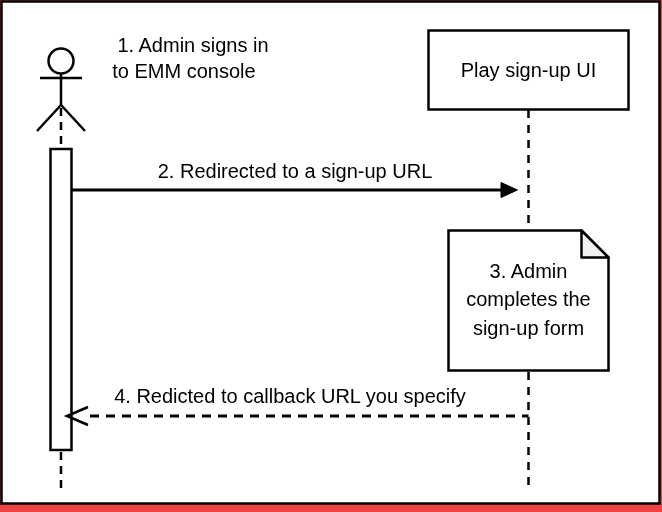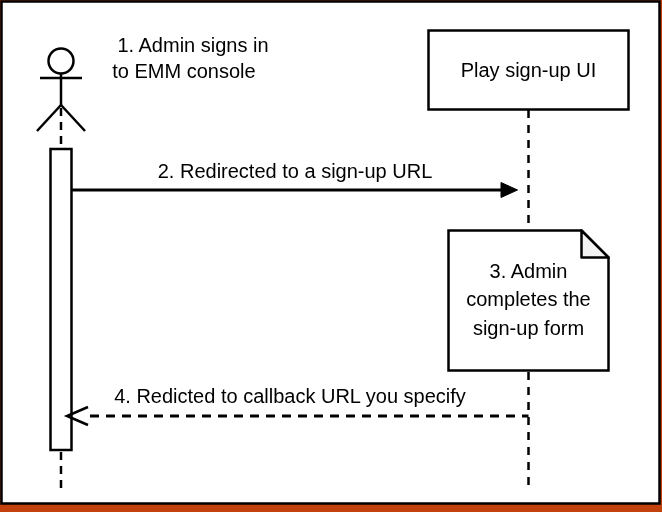--- a/index.html
+++ b/index.html
@@ -4,21 +4,21 @@
 <style>
   html, body {
     margin: 0;
     padding: 0;
     background: #ffffff;
   }
   .canvas {
     position: relative;
     width: 662px;
     height: 512px;
-    background: #c2410c;
+    background: #ef4444;
     font-family: "Liberation Sans", sans-serif;
   }
   svg text {
     font-family: "Liberation Sans", sans-serif;
     font-size: 20px;
     fill: #000000;
   }
 </style>
 </head>
 <body>

